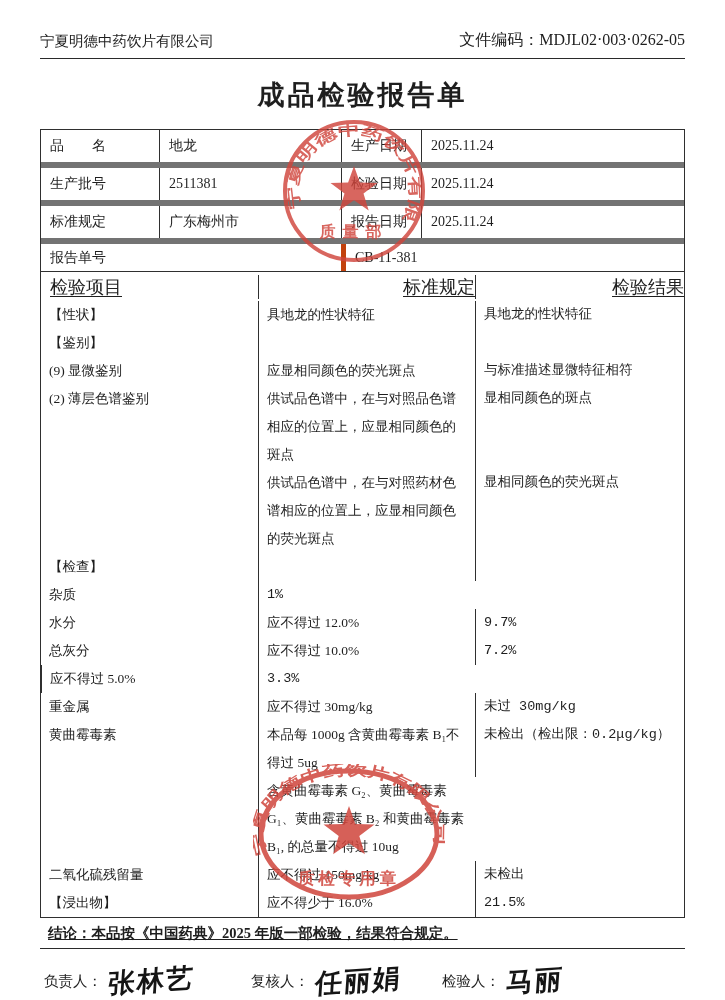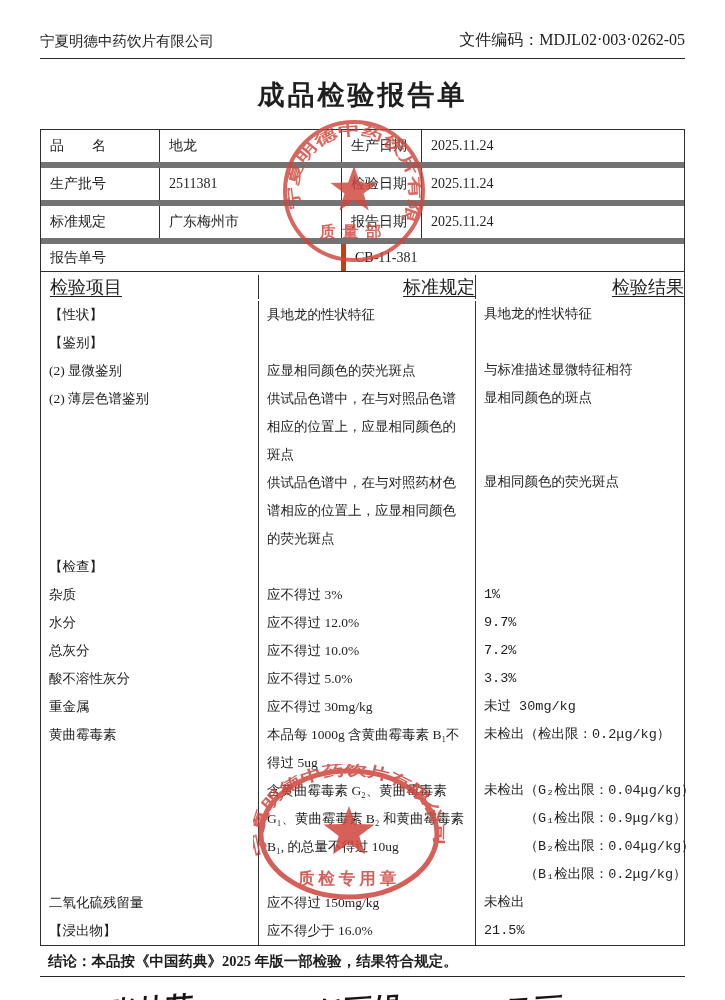--- a/index.html
+++ b/index.html
@@ -58,21 +58,21 @@
 
   .trow { display:grid; grid-template-columns:217px 217px 1fr; font-size:13.5px; }
   .trow > div { line-height:28px; min-height:28px; padding:0 8px; }
   .trow .c2 { white-space:pre-wrap; }
   .trow .c3 { white-space:pre;font-family:Liberation Mono, monospace; }
 
   
   .conclusion {
     border-bottom:1.5px solid #2a2a2a;
     height:30px; display:flex; align-items:center;
-    font-size:14.5px; font-weight:600; padding-left:8px;
+    font-size:14.5px; font-weight:600; padding-left:8px;text-decoration:underline;
   }
   .signs {
     display:flex; align-items:center; margin-top:14px; font-size:14.5px;
   }
   .sig-group { display:flex; align-items:center; }
   .sig-group .lbl { white-space:nowrap; }
   .sig {
     font-size:27px; color:#151515;
     transform:rotate(-4deg) skewX(-8deg);
     letter-spacing:2px; margin:0 6px; font-weight:bold;
@@ -135,21 +135,21 @@
     <div class="c3">具地龙的性状特征</div>
   </div>
 
   <div class="trow">
     <div class="c1">【鉴别】</div>
     <div class="c2"></div>
     <div class="c3"></div>
   </div>
 
   <div class="trow">
-    <div class="c1">(2) 显微鉴别</div>
+    <div class="c1">(9) 显微鉴别</div>
     <div class="c2">应显相同颜色的荧光斑点</div>
     <div class="c3">与标准描述显微特征相符</div>
   </div>
 
   <div class="trow">
     <div class="c1">(2) 薄层色谱鉴别</div>
     <div class="c2">供试品色谱中，在与对照品色谱相应的位置上，应显相同颜色的斑点</div>
     <div class="c3">显相同颜色的斑点</div>
   </div>
 
@@ -160,61 +160,55 @@
   </div>
 
   <div class="trow">
     <div class="c1">【检查】</div>
     <div class="c2"></div>
     <div class="c3"></div>
   </div>
 
   <div class="trow">
     <div class="c1">杂质</div>
-    <div class="c2">应不得过 3%</div>
     <div class="c3">1%</div>
   </div>
 
   <div class="trow">
     <div class="c1">水分</div>
     <div class="c2">应不得过 12.0%</div>
     <div class="c3">9.7%</div>
   </div>
 
   <div class="trow">
     <div class="c1">总灰分</div>
     <div class="c2">应不得过 10.0%</div>
     <div class="c3">7.2%</div>
   </div>
 
   <div class="trow">
-    <div class="c1">酸不溶性灰分</div>
     <div class="c2">应不得过 5.0%</div>
     <div class="c3">3.3%</div>
   </div>
 
   <div class="trow">
     <div class="c1">重金属</div>
     <div class="c2">应不得过 30mg/kg</div>
     <div class="c3">未过 30mg/kg</div>
   </div>
 
   <div class="trow">
     <div class="c1">黄曲霉毒素</div>
     <div class="c2">本品每 1000g 含黄曲霉毒素 B₁不 得过 5ug</div>
     <div class="c3">未检出（检出限：0.2μg/kg）</div>
   </div>
 
   <div class="trow">
     <div class="c1"></div>
     <div class="c2">含黄曲霉毒素 G₂、黄曲霉毒素 G₁、黄曲霉毒素 B₂ 和黄曲霉毒素 B₁, 的总量不得过 10ug</div>
-    <div class="c3">未检出（G₂检出限：0.04μg/kg）
-　　　（G₁检出限：0.9μg/kg）
-　　　（B₂检出限：0.04μg/kg）
-　　　（B₁检出限：0.2μg/kg）</div>
   </div>
 
   <div class="trow">
     <div class="c1">二氧化硫残留量</div>
     <div class="c2">应不得过 150mg/kg</div>
     <div class="c3">未检出</div>
   </div>
 
   <div class="trow">
     <div class="c1">【浸出物】</div>

